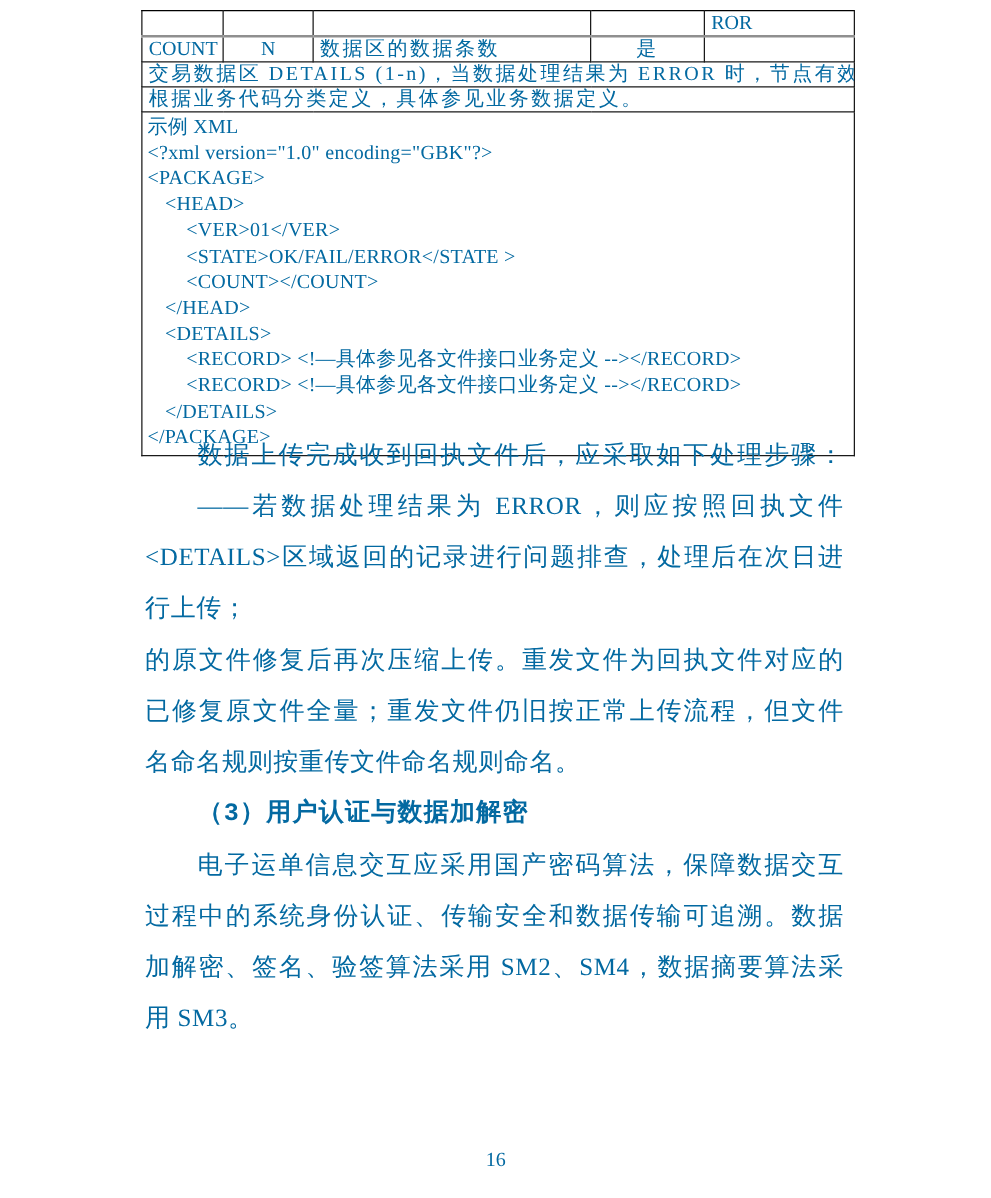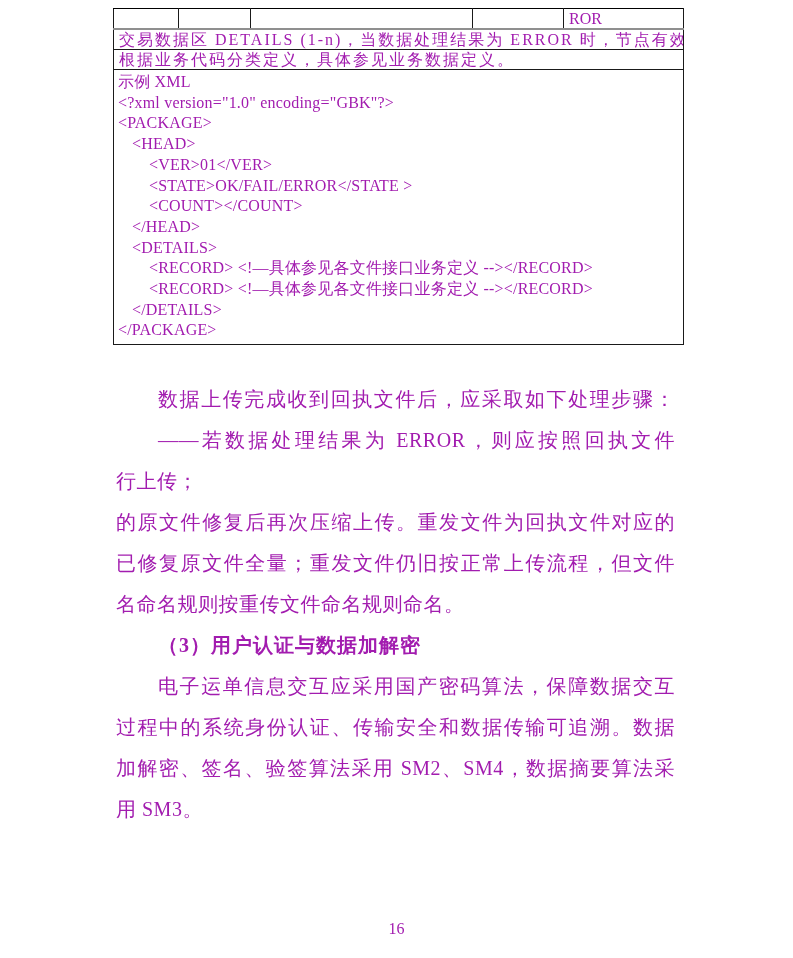--- a/index.html
+++ b/index.html
@@ -1,21 +1,21 @@
 <!DOCTYPE html>
 <html><head>
 <meta charset="utf-8">
 <style>
   html, body { margin: 0; padding: 0; background: #ffffff; }
   .page {
     position: relative;
     width: 793px;
     height: 958px;
     background: #ffffff;
-    color: #a21caf;
+    color: #0369a1;
     font-family: "Liberation Serif", "DejaVu Serif", serif;
     overflow: hidden;
   }
 
   
   table.spec {
     position: absolute;
     left: 113px;
     top: 8px;
     width: 570px;
@@ -46,37 +46,37 @@
     white-space: pre;
     letter-spacing: 0.2px;
   }
   .xml-line.ind1 { padding-left: 14px; }
   .xml-line.ind2 { padding-left: 31px; }
 
   
   .body-text {
     position: absolute;
     left: 116px;
-    top: 379px;
+    top: 344px;
     width: 559px;
   }
   .bline {
     font-size: 20px;
     line-height: 41px;
     letter-spacing: 0.5px;
     white-space: nowrap;
   }
   .bline.just {
     white-space: normal;
     text-align: justify;
     text-align-last: justify;
     text-justify: inter-character;
   }
   .bline.ind-para { text-indent: 42px; }
-  .bline.heading { font-weight: bold; letter-spacing: 1px; }
+  .bline.heading { font-weight: bold; letter-spacing: 1px; font-family: Liberation Mono, monospace; }
 
   
   .page-number {
     position: absolute;
     left: 0;
     right: 0;
     top: 920px;
     text-align: center;
     font-size: 16px;
   }
@@ -95,20 +95,27 @@
         <col style="width:120px">
     </colgroup>
     <tbody>
       <tr class="row-cont">
         <td></td>
         <td class="c-center"></td>
         <td></td>
         <td class="c-center"></td>
         <td class="cell-ror">ROR</td>
       </tr>
+      <tr class="row-count">
+        <td>COUNT</td>
+        <td class="c-center">N</td>
+        <td class="zh">数据区的数据条数</td>
+        <td class="zh c-center">是</td>
+        <td></td>
+      </tr>
       <tr class="row-span">
         <td colspan="5" class="zh">交易数据区 DETAILS (1-n)，当数据处理结果为 ERROR 时，节点有效。</td>
       </tr>
       <tr class="row-span">
         <td colspan="5" class="zh">根据业务代码分类定义，具体参见业务数据定义。</td>
       </tr>
       <tr class="row-xml">
         <td colspan="5">
           <div class="xml-line">示例 XML</div>
           <div class="xml-line">&lt;?xml version="1.0" encoding="GBK"?&gt;</div>
@@ -124,20 +131,21 @@
           <div class="xml-line ind1">&lt;/DETAILS&gt;</div>
           <div class="xml-line">&lt;/PACKAGE&gt;</div>
         </td>
       </tr>
     </tbody>
   </table>
 
   <div class="body-text">
     <div class="bline ind-para just">数据上传完成收到回执文件后，应采取如下处理步骤：</div>
     <div class="bline ind-para just">——若数据处理结果为 ERROR，则应按照回执文件</div>
+    <div class="bline just">&lt;DETAILS&gt;区域返回的记录进行问题排查，处理后在次日进</div>
     <div class="bline">行上传；</div>
     <div class="bline just">的原文件修复后再次压缩上传。重发文件为回执文件对应的</div>
     <div class="bline just">已修复原文件全量；重发文件仍旧按正常上传流程，但文件</div>
     <div class="bline">名命名规则按重传文件命名规则命名。</div>
     <div class="bline ind-para heading">（3）用户认证与数据加解密</div>
     <div class="bline ind-para just">电子运单信息交互应采用国产密码算法，保障数据交互</div>
     <div class="bline just">过程中的系统身份认证、传输安全和数据传输可追溯。数据</div>
     <div class="bline just">加解密、签名、验签算法采用 SM2、SM4，数据摘要算法采</div>
     <div class="bline">用 SM3。</div>
   </div>

